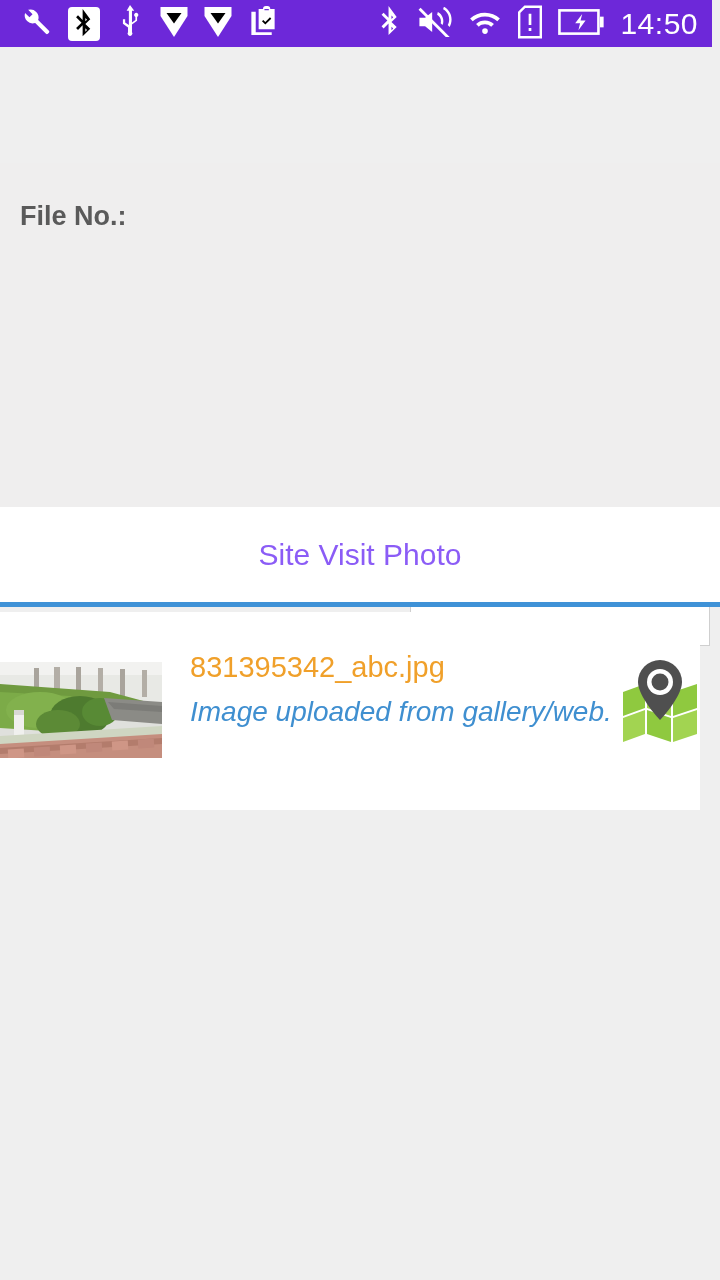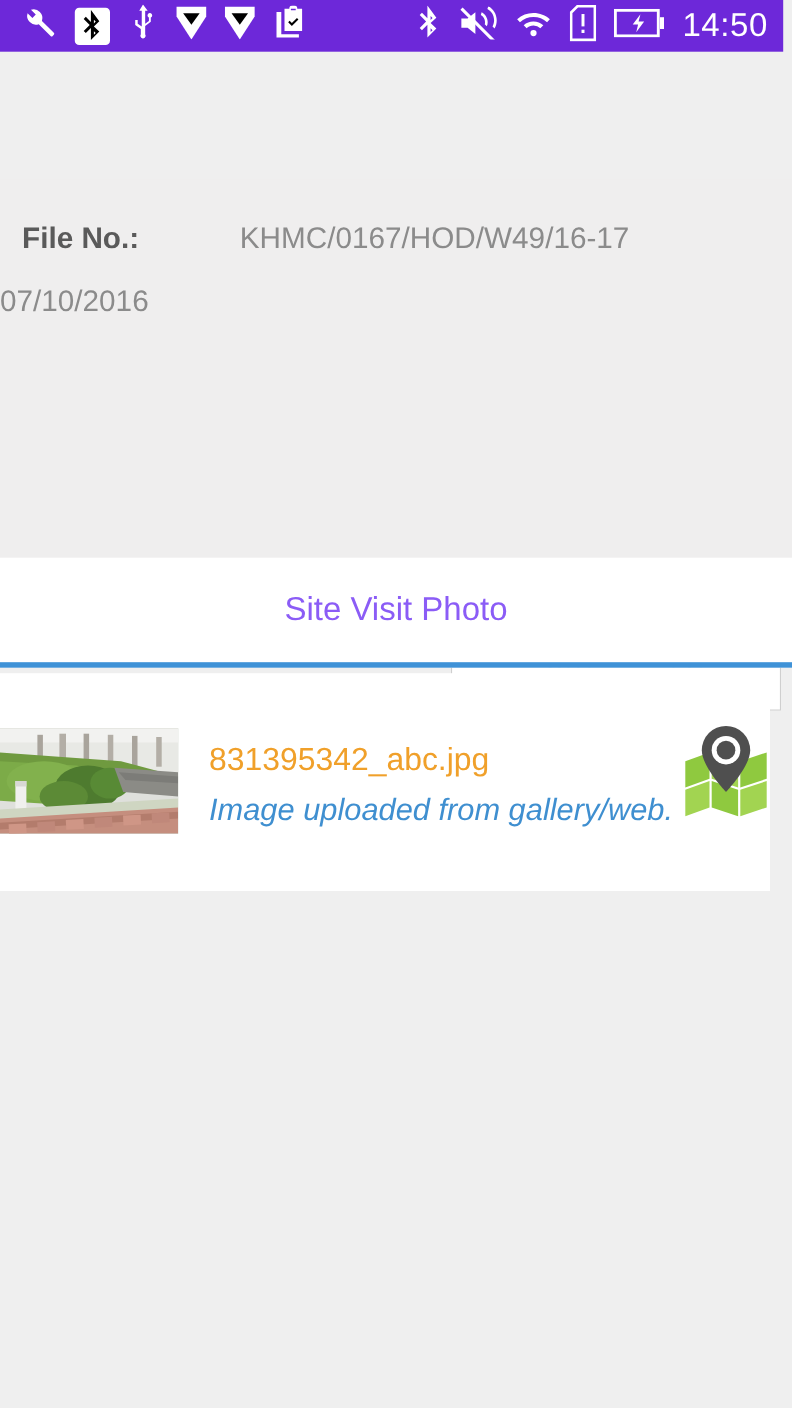--- a/index.html
+++ b/index.html
@@ -83,21 +83,21 @@
   
   .list-card {
     position: absolute; top: 612px; left: 0; width: 700px; height: 198px;
     background: #ffffff;
   }
   .thumb {
     position: absolute; left: 0; top: 50px; width: 162px; height: 96px;
     overflow: hidden; background: #b9c3b3;
   }
   .thumb svg { display: block; }
-  .item-text { position: absolute; left: 190px; top: 56px; width: 430px; }
+  .item-text { position: absolute; left: 190px; top: 32px; width: 430px; }
   .item-filename {
     color: #f0a02a; font-size: 29px; line-height: 1.6; white-space: nowrap;
   }
   .item-desc {
     color: #3f8fd0; font-size: 28px; font-style: italic; line-height: 1.6; white-space: nowrap;
   }
   .map-icon { position: absolute; left: 620px; top: 658px; width: 80px; height: 92px; }
 </style>
 </head>
 <body>
@@ -190,25 +190,23 @@
 
       <span class="sb-clock">14:50</span>
     </div>
   </div>
 
 
   <div class="details">
 
     <div class="row row-1">
       <div class="lbl">File No.:</div>
-      <div class="val">KHMC/0167/HOD/W49/16-17</div>
     </div>
 
     <div class="row row-2">
-      <div class="val">07/10/2016</div>
     </div>
 
 
     <div class="attach-btn">Attach Photo</div>
   </div>
 
   <div class="tabstrip">
     <div class="tab">Site Visit Photo</div>
     <div class="tab-underline"></div>
   </div>

